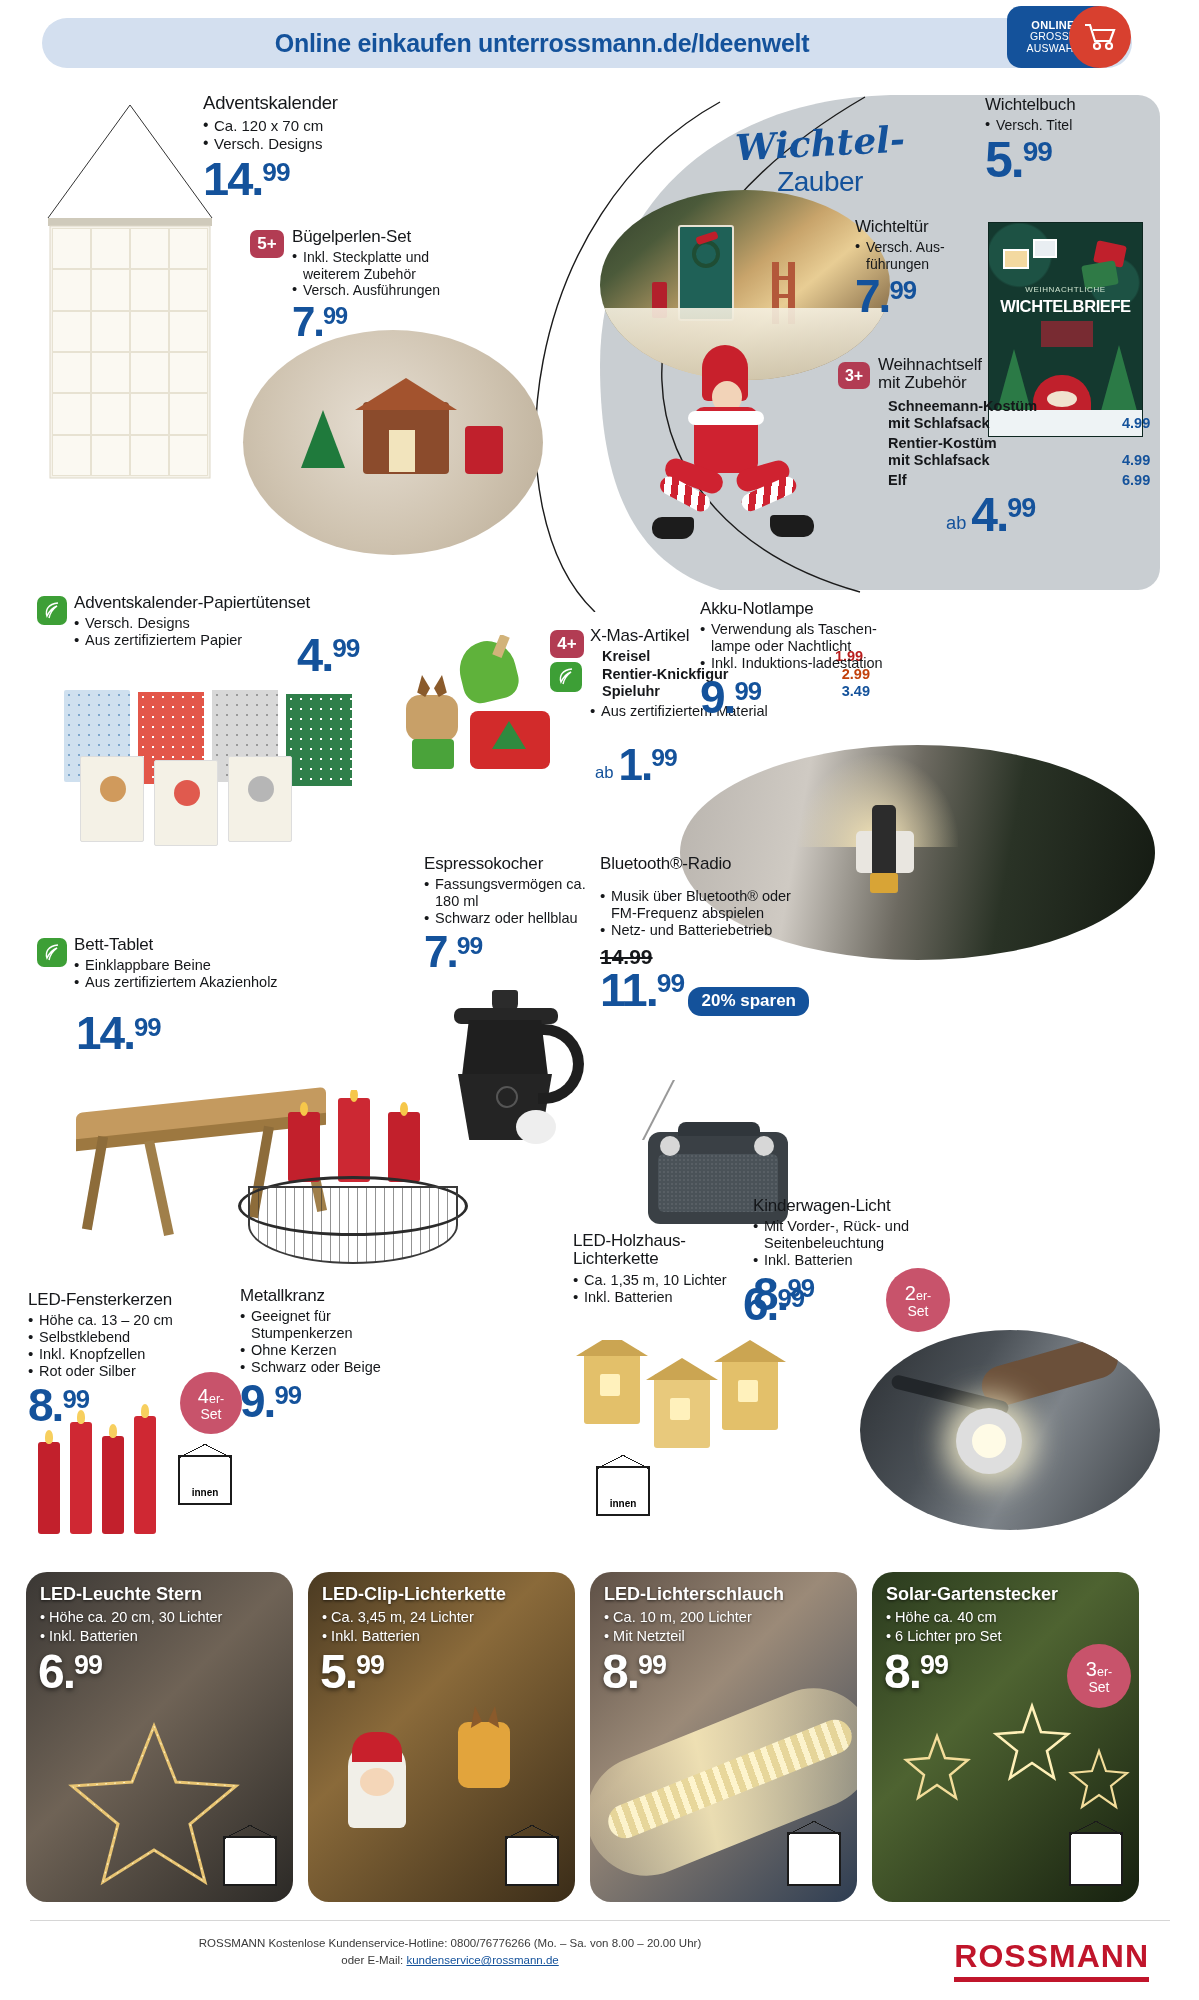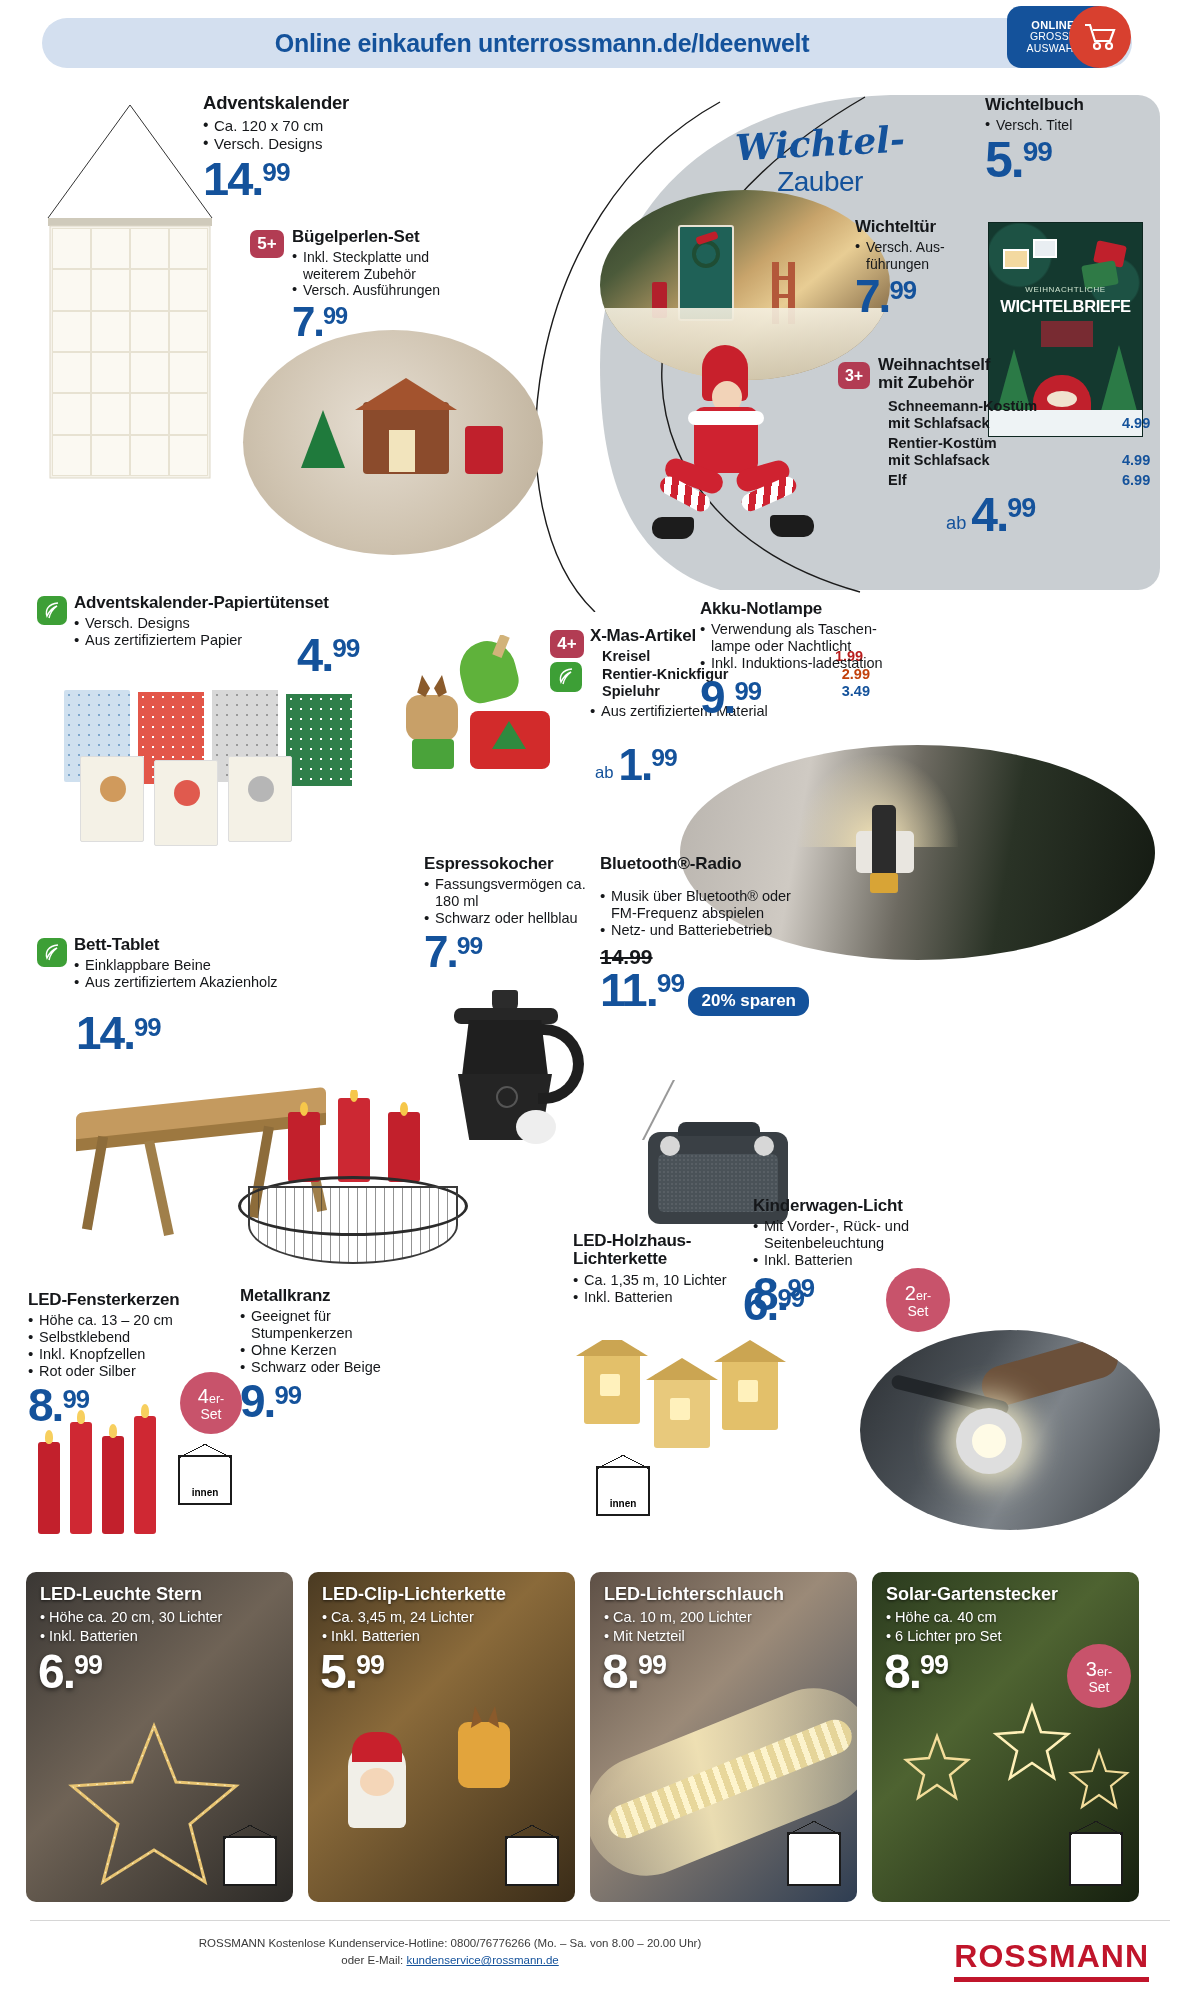--- a/index.html
+++ b/index.html
@@ -5,21 +5,21 @@
   * { box-sizing: border-box; margin: 0; padding: 0; }
   html, body {
     width: 1199px; height: 2000px;
     font-family: "Liberation Sans", sans-serif;
     background: #ffffff;
     overflow: hidden;
   }
   .page { position: relative; width: 1199px; height: 2000px; background:#fff; }
 
   
-  .ttl { font-weight: bold; color:#15171a; line-height:1.08; letter-spacing:-0.2px; }
+  .ttl { font-weight: normal; color:#15171a; line-height:1.08; letter-spacing:-0.2px; }
   .bullets { color:#15171a; line-height:1.17; }
   .bullets div { position:relative; padding-left:11px; }
   .bullets div:before {
     content:"•"; position:absolute; left:0; top:-1px; font-size:1.05em;
   }
   .price { color:#14529b; font-weight:bold; line-height:0.82; letter-spacing:-2px;
            display:inline-flex; align-items:flex-start; }
   .price .int { }
   .price .dot { }
   .price .cents { font-size:0.56em; letter-spacing:-1px; margin-top:0.06em; }
@@ -111,21 +111,21 @@
 
   .saving {
     background:#14529b; color:#fff; border-radius:13px;
     padding:4px 13px 5px; font-size:17px; font-weight:bold; display:inline-block;
   }
   .old-price { color:#15171a; font-size:21px; font-weight:600; text-decoration:line-through; }
 
   
   .bcard {
     position:absolute; top:1572px; width:267px; height:330px;
-    border-radius:10px; overflow:hidden; color:#fff;
+    border-radius:21px; overflow:hidden; color:#fff;
   }
   .bcard .bt { position:absolute; left:14px; top:12px; font-size:18px; font-weight:bold;
                text-shadow:0 1px 3px rgba(0,0,0,.65); }
   .bcard .bb { position:absolute; left:14px; top:36px; font-size:14.5px; line-height:1.28;
                text-shadow:0 1px 3px rgba(0,0,0,.65); }
   .bcard .bp { position:absolute; left:12px; top:80px; color:#fff; font-size:48px;
                text-shadow:0 2px 5px rgba(0,0,0,.55); }
 
   .footer-line { position:absolute; left:30px; top:1920px; width:1140px; height:1px; background:#d6d6d6; }
   .footer-txt { position:absolute; left:0; top:1935px; width:900px; text-align:center;

